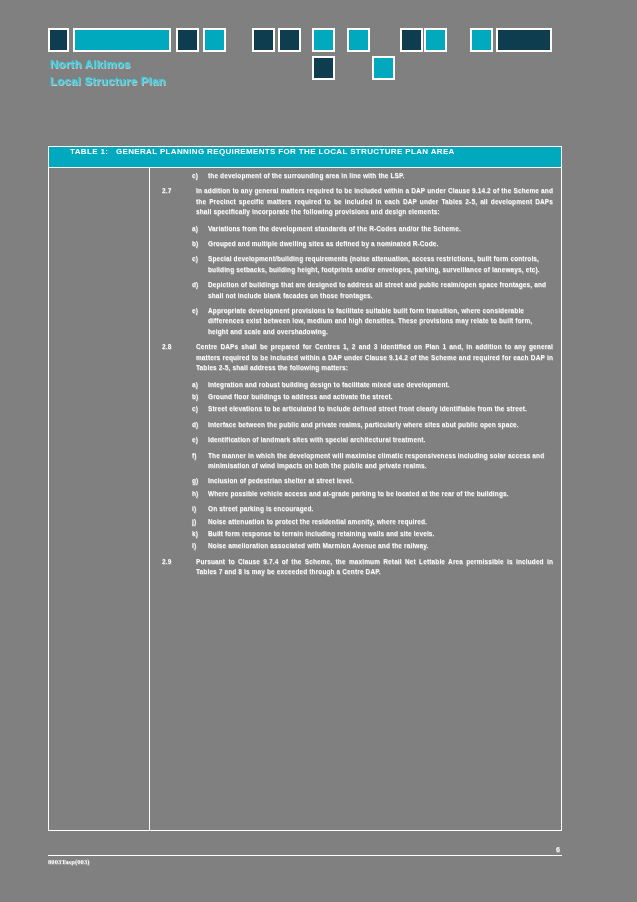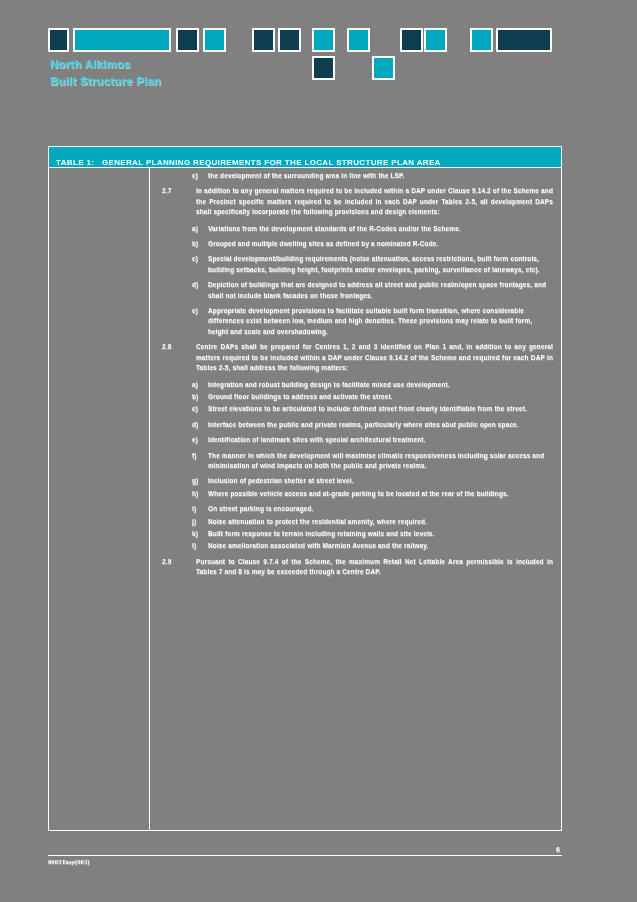--- a/index.html
+++ b/index.html
@@ -50,22 +50,22 @@
     top: 146px;
     width: 514px;
     border: 1px solid #ffffff;
     box-sizing: border-box;
   }
   #table-title-row {
     background: #00a9bd;
     border-bottom: 1px solid #ffffff;
     height: 20px;
     display: flex;
-    align-items: flex-end;
-    padding-left: 7px;
+    align-items: flex-start;
+    padding-left: 21px;
   }
   #table-title-text {
     color: #ffffff;
     font-size: 8px;
     font-weight: bold;
     letter-spacing: 0.35px;
     white-space: pre;
   }
   #table-body {
     display: flex;
@@ -179,21 +179,21 @@
   <div class="blk teal" style="left:347px; top:28px; width:23px; height:24px;"></div>
   <div class="blk teal" style="left:372px; top:56px; width:23px; height:24px;"></div>
 
   <div class="blk navy" style="left:400px; top:28px; width:23px; height:24px;"></div>
   <div class="blk teal" style="left:424px; top:28px; width:23px; height:24px;"></div>
 
   <div class="blk teal" style="left:470px; top:28px; width:23px; height:24px;"></div>
   <div class="blk navy" style="left:496px; top:28px; width:56px; height:24px;"></div>
 
   <div id="brand-title">North Alkimos
-Built Structure Plan</div>
+Local Structure Plan</div>
 </div>
 
 <div id="table-wrap">
 
   <div id="table-title-row">
     <span id="table-title-text">TABLE 1:   GENERAL PLANNING REQUIREMENTS FOR THE LOCAL STRUCTURE PLAN AREA</span>
   </div>
 
   <div id="table-body">
     <div id="col-left"></div>

